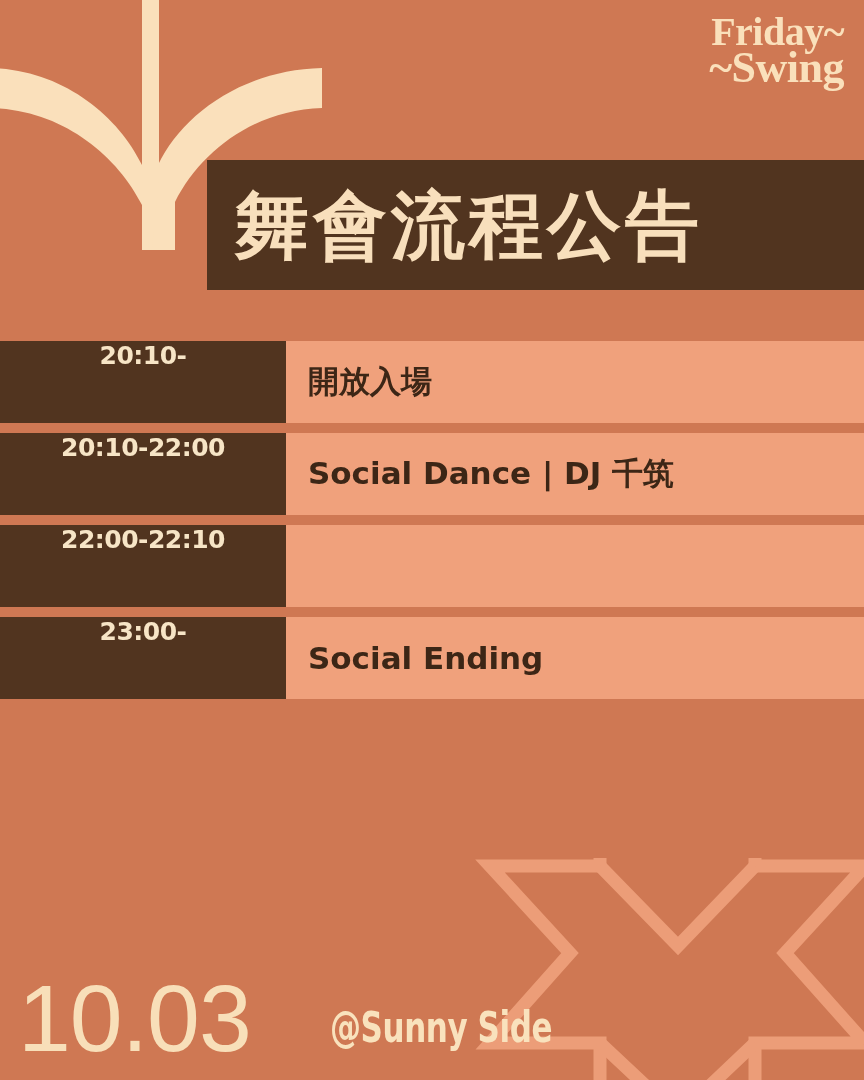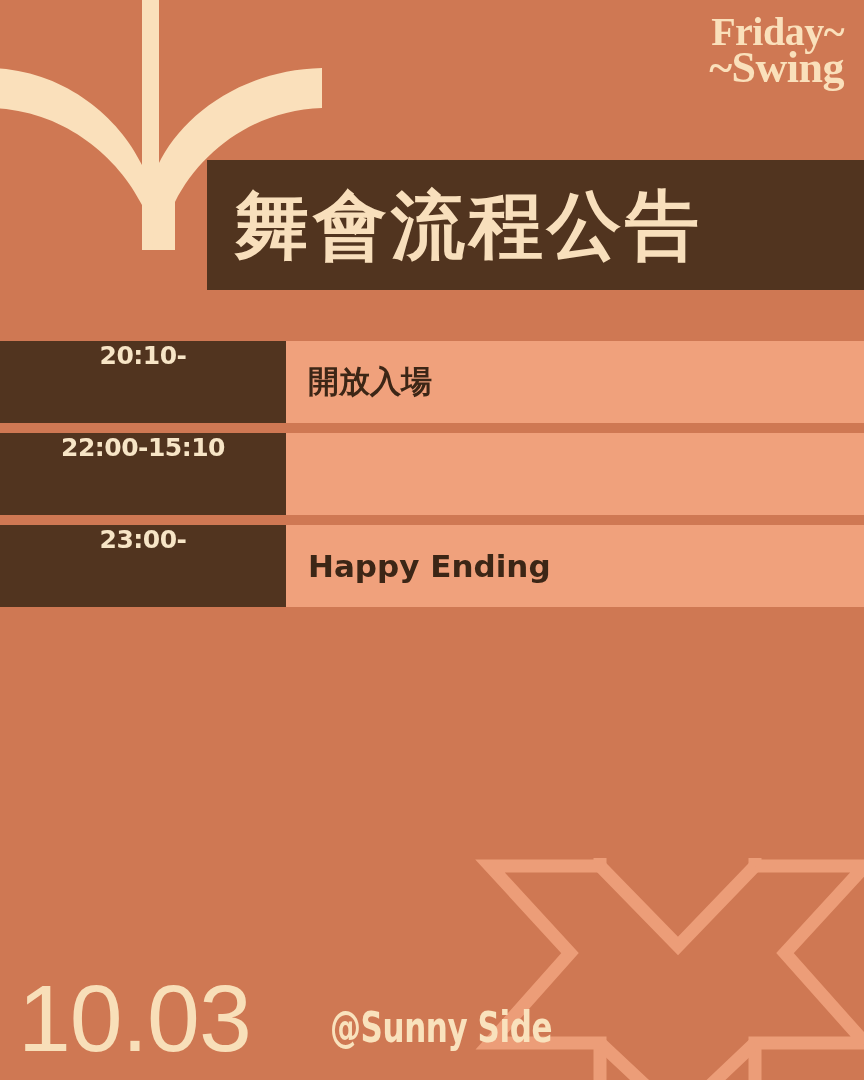--- a/index.html
+++ b/index.html
@@ -198,34 +198,42 @@
     <div class="srow">
       <div class="stime">
         <span>20:10-</span>
       </div>
       <div class="sevent">
         <span>開放入場</span>
       </div>
     </div>
 
 
-
-    <div class="srow">
-      <div class="stime">
-        <span>22:00-15:10</span>
+    <div class="srow">
+      <div class="stime">
+        <span>20:10-22:00</span>
+      </div>
+      <div class="sevent">
+        <span>Social Dance | DJ 千筑</span>
+      </div>
+    </div>
+
+    <div class="srow">
+      <div class="stime">
+        <span>22:00-22:10</span>
       </div>
     </div>
 
 
     <div class="srow">
       <div class="stime">
         <span>23:00-</span>
       </div>
       <div class="sevent">
-        <span>Happy Ending</span>
+        <span>Social Ending</span>
       </div>
     </div>
 
   </div>
 
   <div id="footer-date">10.03</div>
   <div id="footer-venue">@Sunny Side</div>
 
 </div>
 

